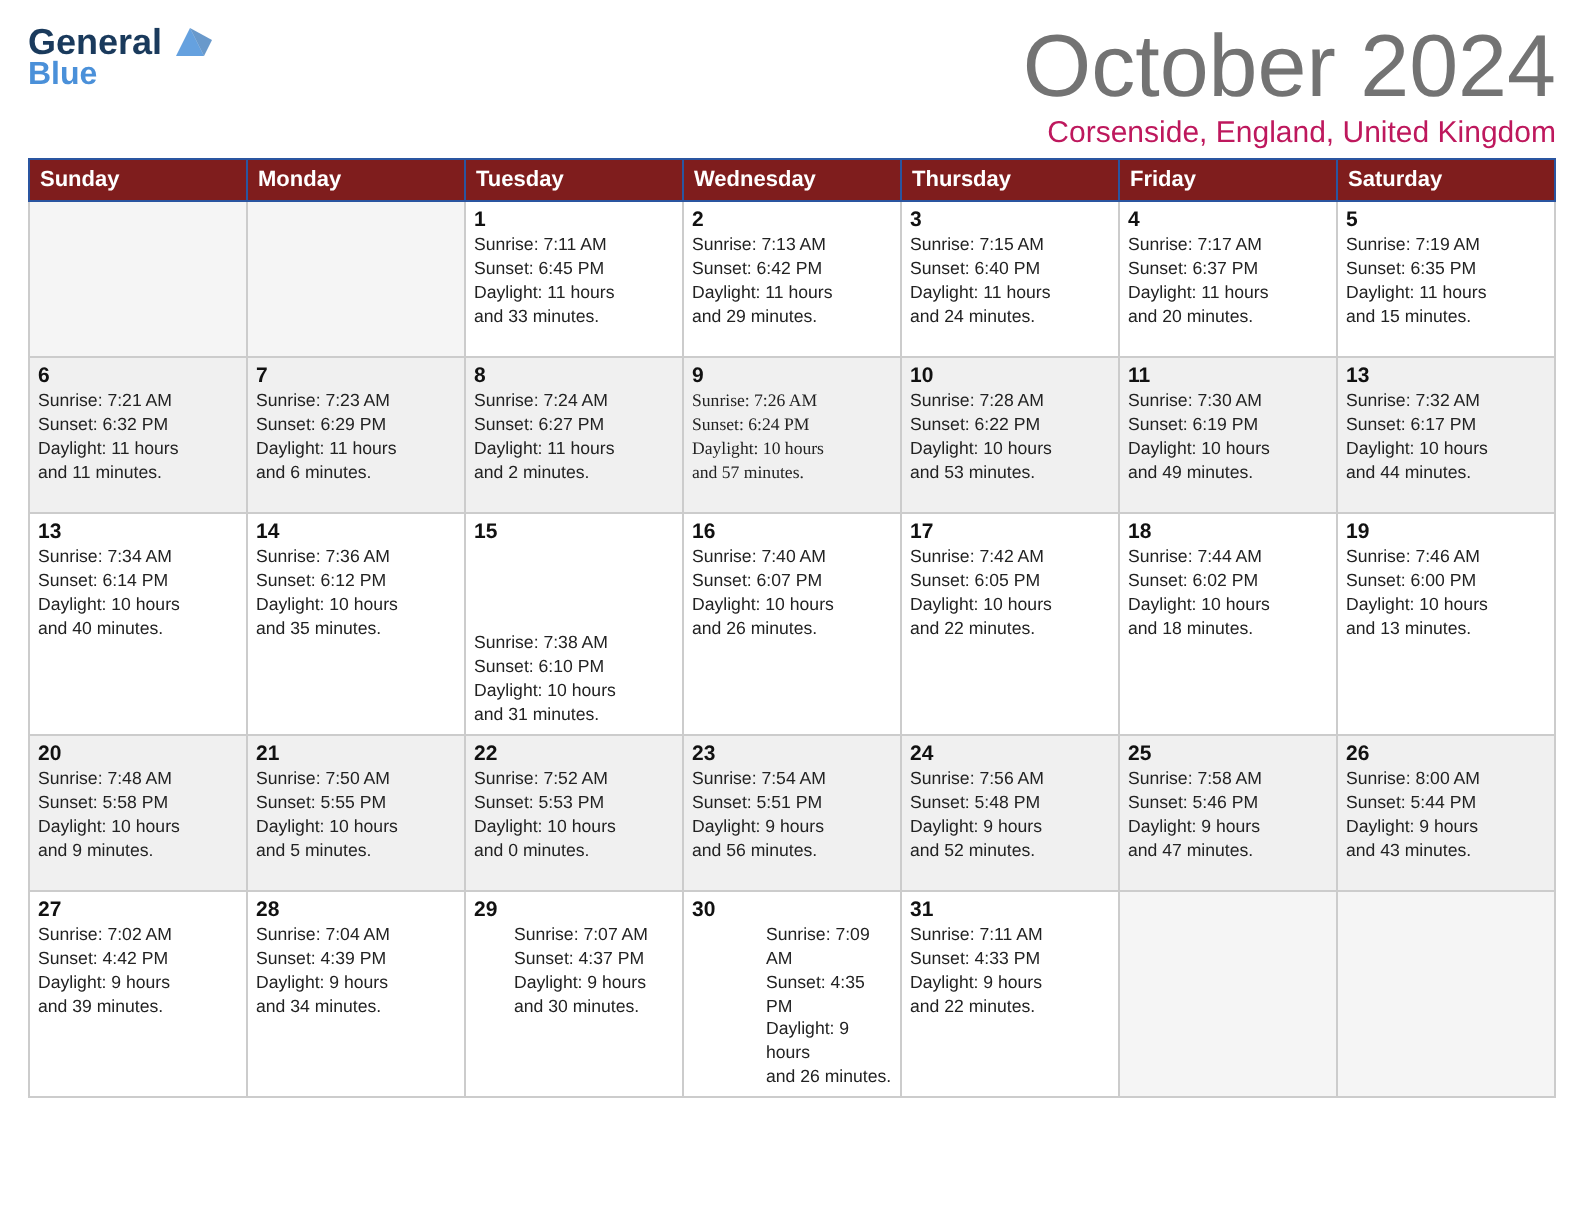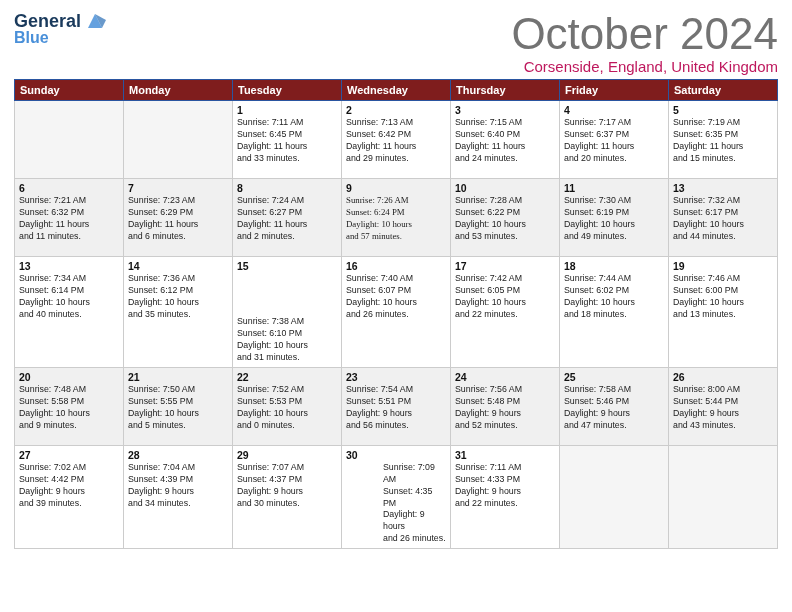--- a/index.html
+++ b/index.html
@@ -324,21 +324,21 @@
           </td>
           <td>
             <div class="day-num">28</div>
             <div class="day-info" style="white-space: pre-line;">Sunrise: 7:04 AM
 Sunset: 4:39 PM
 Daylight: 9 hours
 and 34 minutes.</div>
           </td>
           <td>
             <div class="day-num">29</div>
-            <div class="day-info" style="white-space: pre-line;">Sunrise: 7:07 AM
+            <div class="day-info" style="white-space: pre-line; margin-left: 20px;">Sunrise: 7:07 AM
 Sunset: 4:37 PM
 Daylight: 9 hours
 and 30 minutes.</div>
           </td>
           <td>
             <div class="day-num">30</div>
             <div class="day-info" style="white-space: pre-line; margin-left: 37px;">Sunrise: 7:09 AM
 Sunset: 4:35 PM
 Daylight: 9 hours
 and 26 minutes.</div>

